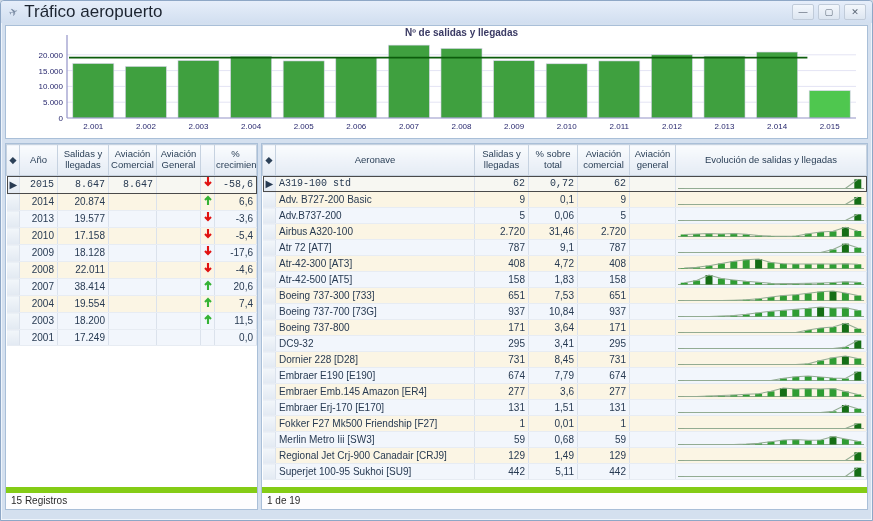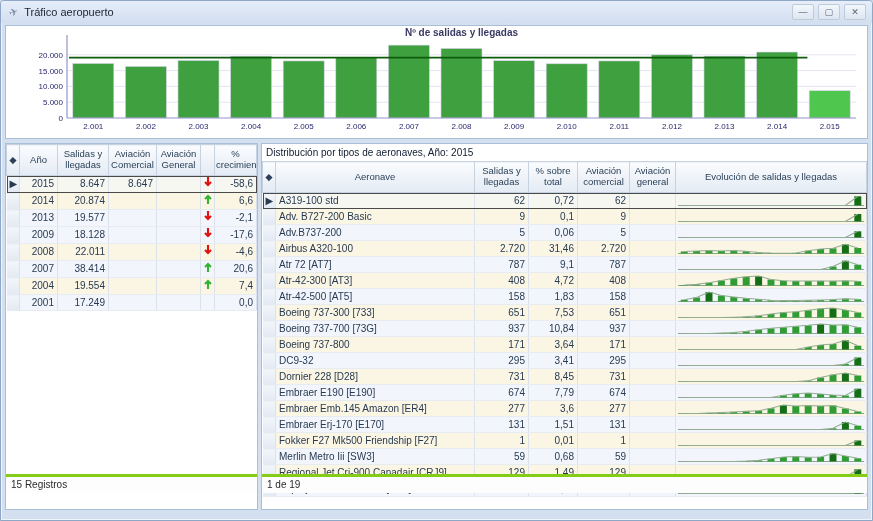--- a/index.html
+++ b/index.html
@@ -2,50 +2,50 @@
 <html><head>
 <meta charset="utf-8">
 <style>
   html,body{margin:0;padding:0;background:#cfd8e4;font-family:"Liberation Sans",sans-serif;}
   .window{width:873px;height:521px;box-sizing:border-box;background:#d4e0ef;
           border:1px solid #8ea7c6;border-radius:4px 4px 0 0;position:relative;
           box-shadow:inset 0 0 0 1px #eef4fb;overflow:hidden;}
   .titlebar{height:22px;display:flex;align-items:center;padding:0 6px 0 8px;
             background:linear-gradient(#e6eefa,#d2dff0);}
   .titlebar .app-icon{font-size:11px;color:#7d8ea6;margin-right:6px;transform:rotate(-20deg);}
-  .titlebar .title-text{font-size:11px;color:#1c2430;flex:1;}
+  .titlebar .title-text{font-size:17px;color:#1c2430;flex:1;}
   .win-controls{display:flex;gap:4px;}
   .win-btn{width:20px;height:14px;display:flex;align-items:center;justify-content:center;
            font-size:9px;color:#5a6675;border:1px solid #c0cbd9;border-radius:2px;
            background:linear-gradient(#f3f7fc,#dde6f1);cursor:default;line-height:1;}
   .content{position:absolute;left:4px;right:4px;top:24px;bottom:8px;}
   .chart-panel{height:114px;background:#ffffff;border:1px solid #a9bfd8;box-sizing:border-box;}
   .chart-panel svg{display:block;width:100%;height:100%;}
   svg text{font-family:"Liberation Sans",sans-serif;}
   .bottom-row{display:flex;gap:3px;margin-top:4px;height:367px;}
   .panel{background:#ffffff;border:1px solid #a9bfd8;box-sizing:border-box;position:relative;}
   .left-panel{width:253px;}
   .right-panel{flex:1;}
   .right-title{font-size:10px;color:#101c30;padding:3px 2px 3px 4px;}
-  .panel-footer{position:absolute;left:0;right:0;bottom:16px;height:16px;line-height:16px;
-                font-size:10px;color:#2a2a2a;padding-left:5px;border-top:3px solid #84cc16;
+  .panel-footer{position:absolute;left:0;right:0;bottom:0;height:16px;line-height:16px;
+                font-size:10px;color:#2a2a2a;padding-left:5px;border-top:6px solid #84cc16;
                 background:#fdfdfe;}
   table.grid{border-collapse:collapse;table-layout:fixed;width:100%;}
   table.grid th{background:linear-gradient(#fafcfe,#e4ebf4);border:1px solid #c6d2e0;
       font-size:9.5px;font-weight:normal;color:#2c4158;padding:1px 1px;height:28px;
       text-align:center;vertical-align:middle;overflow:hidden;line-height:1.15;}
   table.grid td{border-right:1px solid #dbe2ec;border-bottom:1px solid #e7ecf3;
       font-size:10px;color:#273a52;padding:0 3px;height:15px;line-height:14px;
       overflow:hidden;white-space:nowrap;}
   td.ind{background:linear-gradient(#f2f6fa,#e2e9f2);border-right:1px solid #c6d2e0;
       text-align:center;font-size:7px;color:#333;padding:0;}
   th.ind-h{font-size:6px;color:#8b9cb0;}
   tr.alt td:not(.ind){background:#fbf5e4;}
   tr.norm td:not(.ind){background:#f2f6fc;}
-  tr.selected td:not(.ind){background:#f7f7f2;}
+  tr.selected td:not(.ind){background:#f7f7f2;font-family:Liberation Mono, monospace;}
   tr.selected{outline:1.6px solid #4a4a4a;outline-offset:-1px;}
   .num{text-align:right;}
   .trend-cell{text-align:center;padding:0 !important;}
   .spark-cell{padding:0 2px !important;}
   .spark-cell svg{display:block;width:100%;height:13px;}
 </style>
 </head>
 <body>
 
 <div class="window">
@@ -156,21 +156,32 @@
               </tr>
               <tr class="norm">
                 <td class="ind"></td>
                 <td class="num">2013</td>
                 <td class="num">19.577</td>
                 <td class="num"></td>
                 <td class="num"></td>
                 <td class="trend-cell"><svg viewBox="0 0 10 12" width="10" height="12">
                     <path d="M5 1 V9 M2 6 L5 9 L8 6" stroke="#e01212" stroke-width="2.1" fill="none"></path>
                   </svg></td>
-                <td class="num">-2,1</td>
+                <td class="num">-3,6</td>
+              </tr>
+              <tr class="alt">
+                <td class="ind"></td>
+                <td class="num">2010</td>
+                <td class="num">17.158</td>
+                <td class="num"></td>
+                <td class="num"></td>
+                <td class="trend-cell"><svg viewBox="0 0 10 12" width="10" height="12">
+                    <path d="M5 1 V9 M2 6 L5 9 L8 6" stroke="#e01212" stroke-width="2.1" fill="none"></path>
+                  </svg></td>
+                <td class="num">-5,4</td>
               </tr>
               <tr class="norm">
                 <td class="ind"></td>
                 <td class="num">2009</td>
                 <td class="num">18.128</td>
                 <td class="num"></td>
                 <td class="num"></td>
                 <td class="trend-cell"><svg viewBox="0 0 10 12" width="10" height="12">
                     <path d="M5 1 V9 M2 6 L5 9 L8 6" stroke="#e01212" stroke-width="2.1" fill="none"></path>
                   </svg></td>
@@ -201,37 +212,47 @@
               <tr class="alt">
                 <td class="ind"></td>
                 <td class="num">2004</td>
                 <td class="num">19.554</td>
                 <td class="num"></td>
                 <td class="num"></td>
                 <td class="trend-cell"><svg viewBox="0 0 10 12" width="10" height="12">
                     <path d="M5 11 V3 M2 6 L5 3 L8 6" stroke="#35b335" stroke-width="2.1" fill="none"></path>
                   </svg></td>
                 <td class="num">7,4</td>
+              </tr>
+              <tr class="norm">
+                <td class="ind"></td>
+                <td class="num">2003</td>
+                <td class="num">18.200</td>
+                <td class="num"></td>
+                <td class="num"></td>
+                <td class="trend-cell"><svg viewBox="0 0 10 12" width="10" height="12">
+                    <path d="M5 11 V3 M2 6 L5 3 L8 6" stroke="#35b335" stroke-width="2.1" fill="none"></path>
+                  </svg></td>
+                <td class="num">11,5</td>
               </tr>
               <tr class="norm">
                 <td class="ind"></td>
                 <td class="num">2001</td>
                 <td class="num">17.249</td>
                 <td class="num"></td>
                 <td class="num"></td>
                 <td class="trend-cell"></td>
                 <td class="num">0,0</td>
               </tr>
             </tbody>
           </table>
         <div class="panel-footer">15 Registros</div>
       </div>
 
       <div class="panel right-panel">
-        <div class="right-title">Distribución por tipos de aeronaves, Año: 2015</div>
         <table class="grid" id="right-grid">
             <colgroup>
               <col style="width: 13px;">
               <col style="width: 199px;">
               <col style="width: 54px;">
               <col style="width: 49px;">
               <col style="width: 52px;">
               <col style="width: 46px;">
               <col>
             </colgroup>

